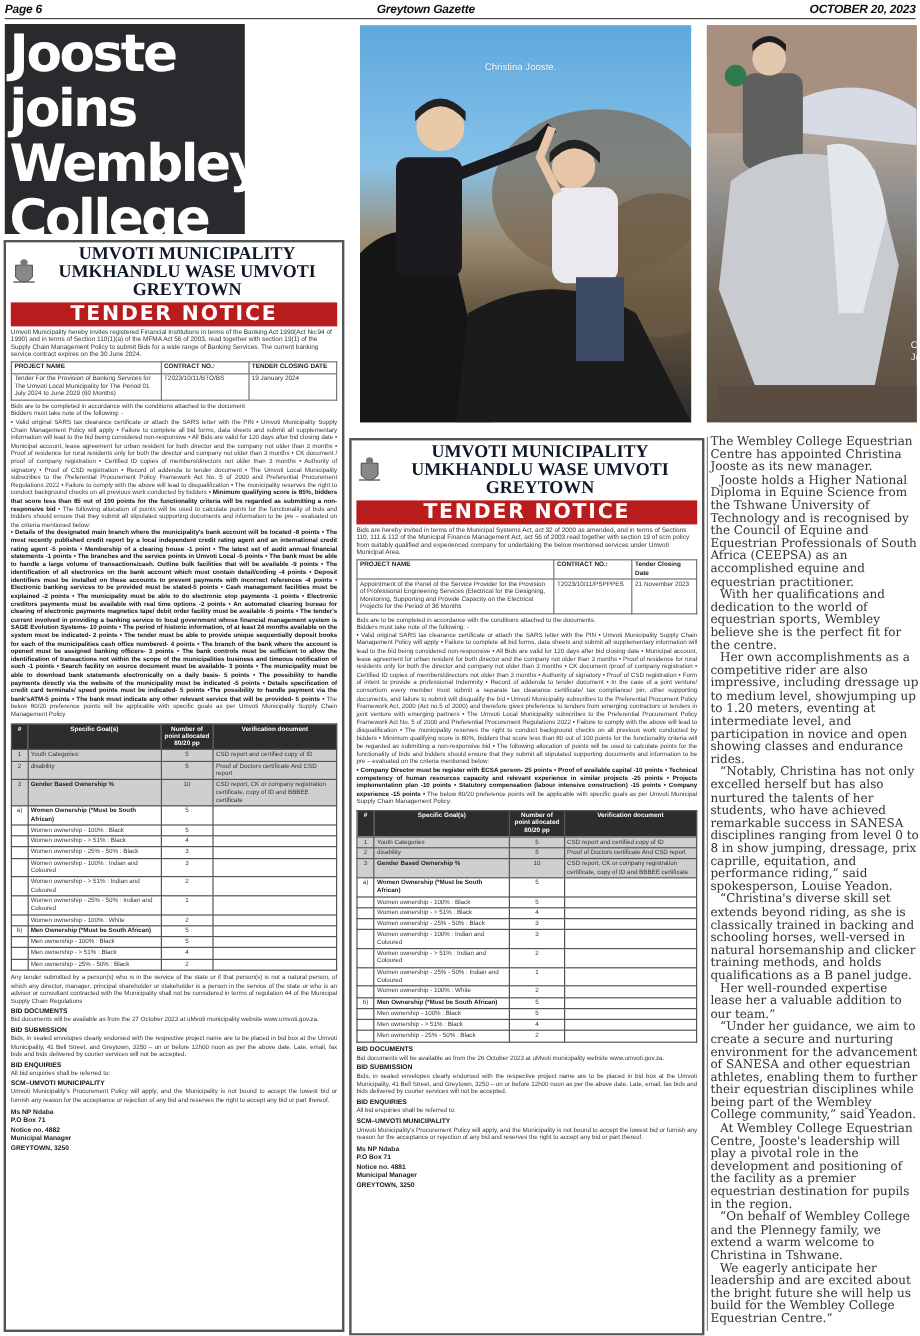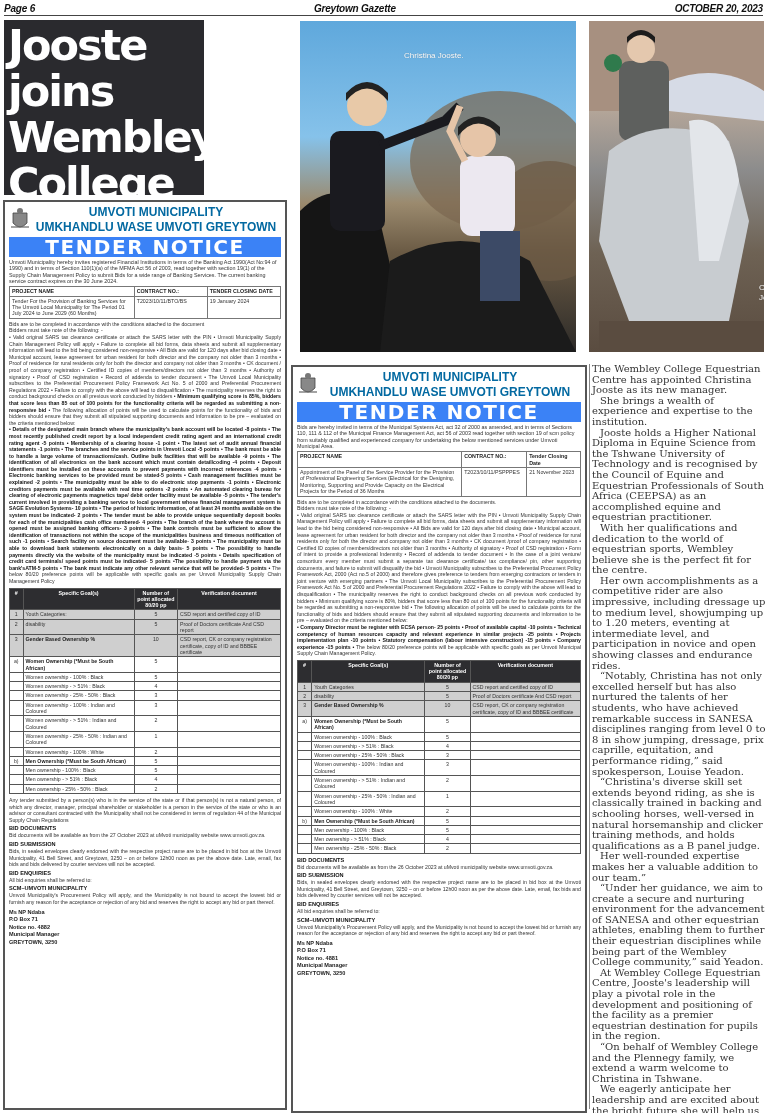--- a/index.html
+++ b/index.html
@@ -15,22 +15,22 @@
   .photo2 { position: absolute; left: 589px; top: 21px; width: 175px; height: 331px; overflow: hidden; background: linear-gradient(180deg, #9a8a7e 0%, #b8a89a 25%, #8c8c8c 45%, #6e6254 70%, #5a4c40 100%); }
   .caption { position: absolute; color: #fff; font-size: 8px; font-family: "Liberation Sans", sans-serif; text-shadow: 0 0 1px rgba(0,0,0,.3); line-height: 10px; margin-left: 38px; }
 
   .notice { position: absolute; border: 2px solid #555; padding: 3px 4px; background: #fff; }
   .notice1 { left: 3px; top: 200px; width: 284px; height: 910px; }
   .notice2 { left: 291px; top: 365px; width: 296px; height: 748px; }
 
   .n-header { display: flex; align-items: center; }
   .crest { width: 22px; height: 30px; flex: none; display: flex; align-items: center; justify-content: center; }
   .n-titles { flex: 1; text-align: center; }
-  .n-title { font-family: Liberation Sans, sans-serif; font-weight: bold; font-size: 12px; line-height: 15px; color: #0369a1; }
-  .n-banner { background: #3b82f6; color: #fff; text-align: center; font-family: "DejaVu Sans", sans-serif; font-weight: bold; font-size: 20px; letter-spacing: 1.5px; line-height: 20px; margin: 2px 0 2px 0; }
+  .n-title { font-family: Liberation Serif, serif; font-weight: bold; font-size: 15px; line-height: 15px; color: #0f172a; }
+  .n-banner { background: #b91c1c; color: #fff; text-align: center; font-family: "DejaVu Sans", sans-serif; font-weight: bold; font-size: 17px; letter-spacing: 1.5px; line-height: 20px; margin: 2px 0 2px 0; }
 
   .small { font-size: 5.2px; line-height: 6.6px; color: #333; text-align: justify; }
   .small b { color: #111; }
   .intro { font-size: 5.4px; line-height: 6.3px; color: #333; margin-bottom: 2px; }
 
   table { border-collapse: collapse; width: 100%; }
   .proj td, .proj th { border: 1px solid #777; font-size: 5.3px; line-height: 6.4px; padding: 1px 2px; text-align: left; vertical-align: top; color: #333; }
   .proj th { font-weight: bold; color: #222; }
 
   .goals { margin: 3px 0; }
@@ -406,24 +406,23 @@
     <div>P.O Box 71</div>
     <div>Notice no. 4881</div>
     <div>Municipal Manager</div>
     <div>GREYTOWN, 3250</div>
   </div>
 </div>
 
 <div class="col-rule"></div>
 <div class="article" id="article">
     <p class="first">The Wembley College Equestrian Centre has appointed Christina Jooste as its new manager.</p>
-    <p>She brings a wealth of experience and expertise to the institution.</p>
     <p>Jooste holds a Higher National Diploma in Equine Science from the Tshwane University of Technology and is recognised by the Council of Equine and Equestrian Professionals of South Africa (CEEPSA) as an accomplished equine and equestrian practitioner.</p>
     <p>With her qualifications and dedication to the world of equestrian sports, Wembley believe she is the perfect fit for the centre.</p>
     <p>Her own accomplishments as a competitive rider are also impressive, including dressage up to medium level, showjumping up to 1.20 meters, eventing at intermediate level, and participation in novice and open showing classes and endurance rides.</p>
     <p>“Notably, Christina has not only excelled herself but has also nurtured the talents of her students, who have achieved remarkable success in SANESA disciplines ranging from level 0 to 8 in show jumping, dressage, prix caprille, equitation, and performance riding,” said spokesperson, Louise Yeadon.</p>
     <p>“Christina's diverse skill set extends beyond riding, as she is classically trained in backing and schooling horses, well-versed in natural horsemanship and clicker training methods, and holds qualifications as a B panel judge.</p>
-    <p>Her well-rounded expertise makes her a valuable addition to our team.”</p>
+    <p>Her well-rounded expertise lease her a valuable addition to our team.”</p>
     <p>“Under her guidance, we aim to create a secure and nurturing environment for the advancement of SANESA and other equestrian athletes, enabling them to further their equestrian disciplines while being part of the Wembley College community,” said Yeadon.</p>
     <p>At Wembley College Equestrian Centre, Jooste's leadership will play a pivotal role in the development and positioning of the facility as a premier equestrian destination for pupils in the region.</p>
     <p>“On behalf of Wembley College and the Plennegy family, we extend a warm welcome to Christina in Tshwane.</p>
     <p>We eagerly anticipate her leadership and are excited about the bright future she will help us build for the Wembley College Equestrian Centre.”</p>
   </div>
 
 </body></html>

